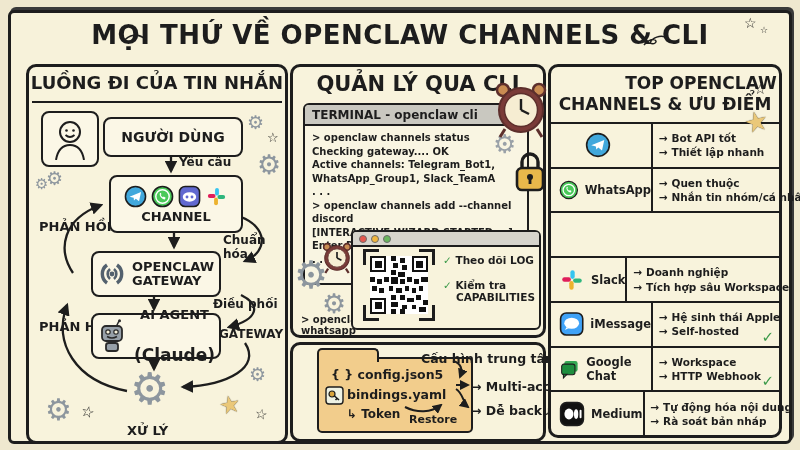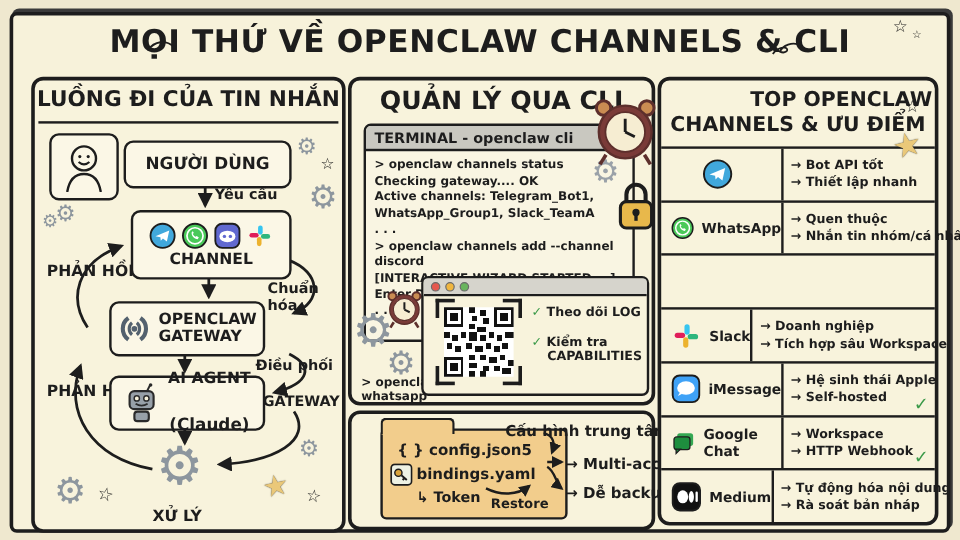--- a/index.html
+++ b/index.html
@@ -164,21 +164,21 @@
       <line x1="22" y1="2" x2="19" y2="8" stroke="#2a2a2a" stroke-width="1.6"></line>
         <circle cx="22.5" cy="1.8" r="1.5" fill="#2a2a2a"></circle>
       <rect x="5" y="7" width="20" height="15" rx="4" fill="#97a0a8" stroke="#2a2a2a" stroke-width="1.8"></rect>
       <circle cx="11" cy="13" r="2.2" fill="#f6f1da" stroke="#2a2a2a" stroke-width="1.2"></circle>
       <circle cx="19" cy="13" r="2.2" fill="#f6f1da" stroke="#2a2a2a" stroke-width="1.2"></circle>
       <path d="M10,17.5 Q15,20.5 20,17.5" stroke="#2a2a2a" stroke-width="1.6" fill="none"></path>
       <rect x="9" y="24" width="12" height="8" rx="2.5" fill="#97a0a8" stroke="#2a2a2a" stroke-width="1.8"></rect>
     </svg>
     <div style="font-size:13px;font-weight:800;line-height:1.1;text-align:center;">
       <div>AI AGENT</div>
-      <div style="font-size:14px;margin-top:24px;">(Claude)</div>
+      <div style="font-size:17px;margin-top:24px;">(Claude)</div>
     </div>
   </div>
 
   <span class="gear" style="left:101px;top:300px;font-size:44px;">⚙</span>
   <span class="lbl" style="left:98px;top:356px;font-size:13px;">XỬ LÝ</span>
 
   <span class="gear" style="left:16px;top:328px;font-size:30px;">⚙</span>
   <span class="star" style="left:52px;top:338px;font-size:15px;transform:rotate(14deg);">☆</span>
   <span class="gear" style="left:220px;top:298px;font-size:19px;">⚙</span>
   <span class="star tan-star" style="left:190px;top:326px;font-size:24px;transform:rotate(-12deg);">★</span>

